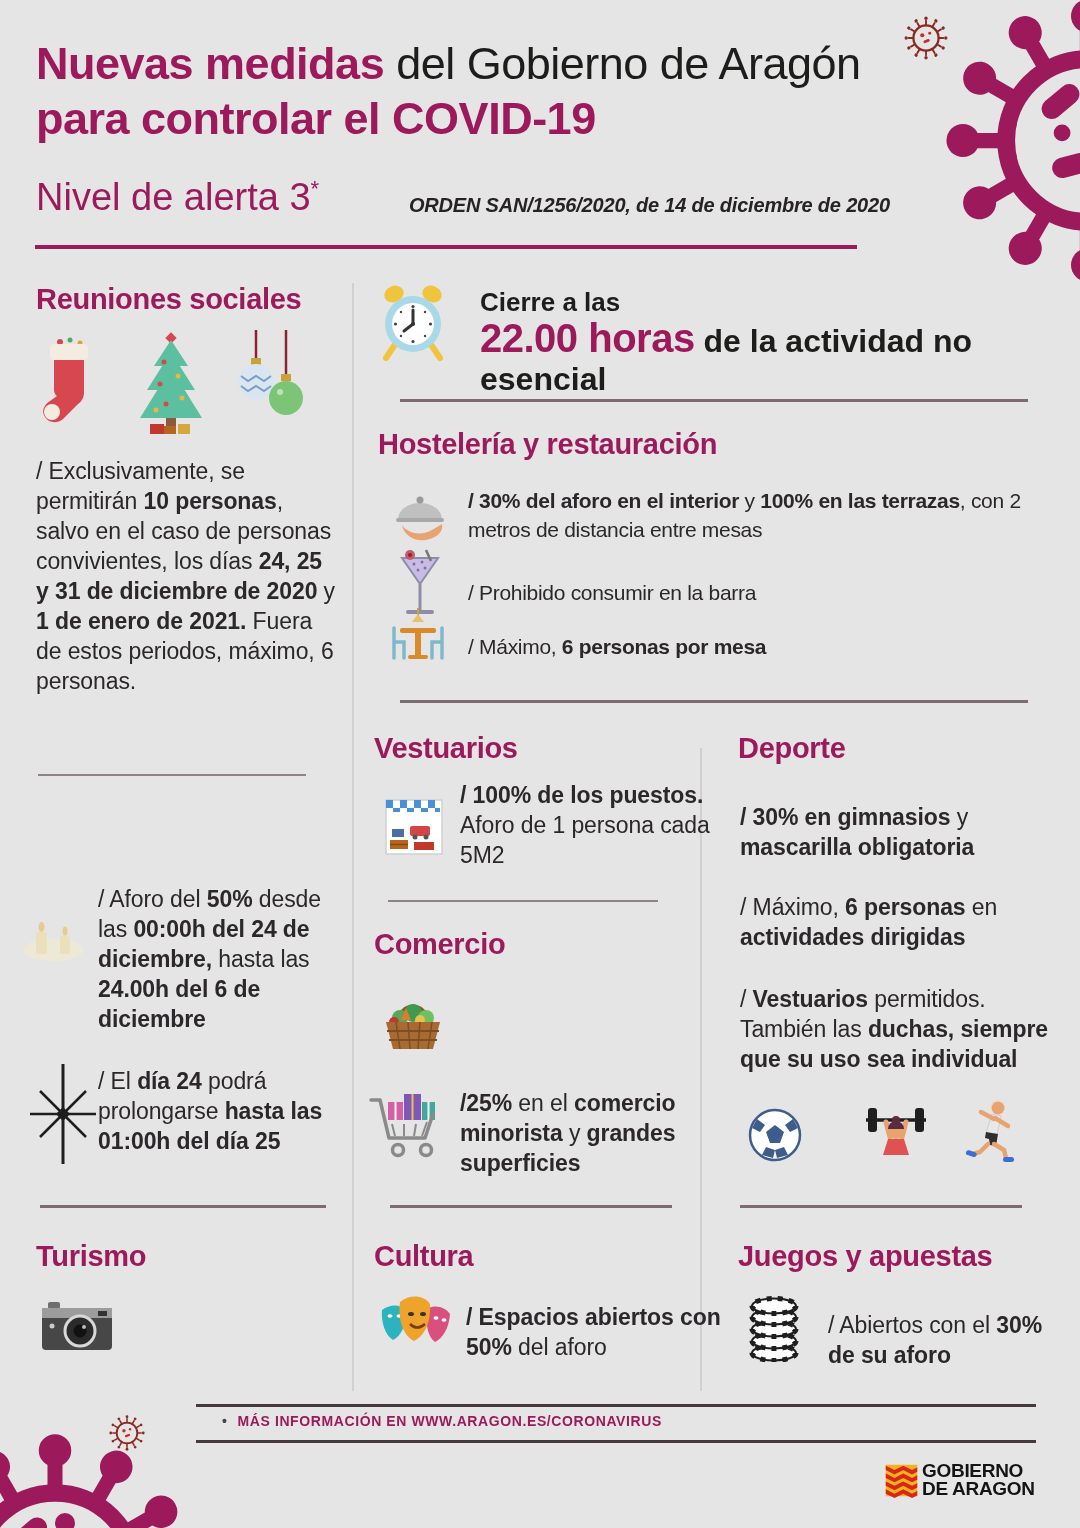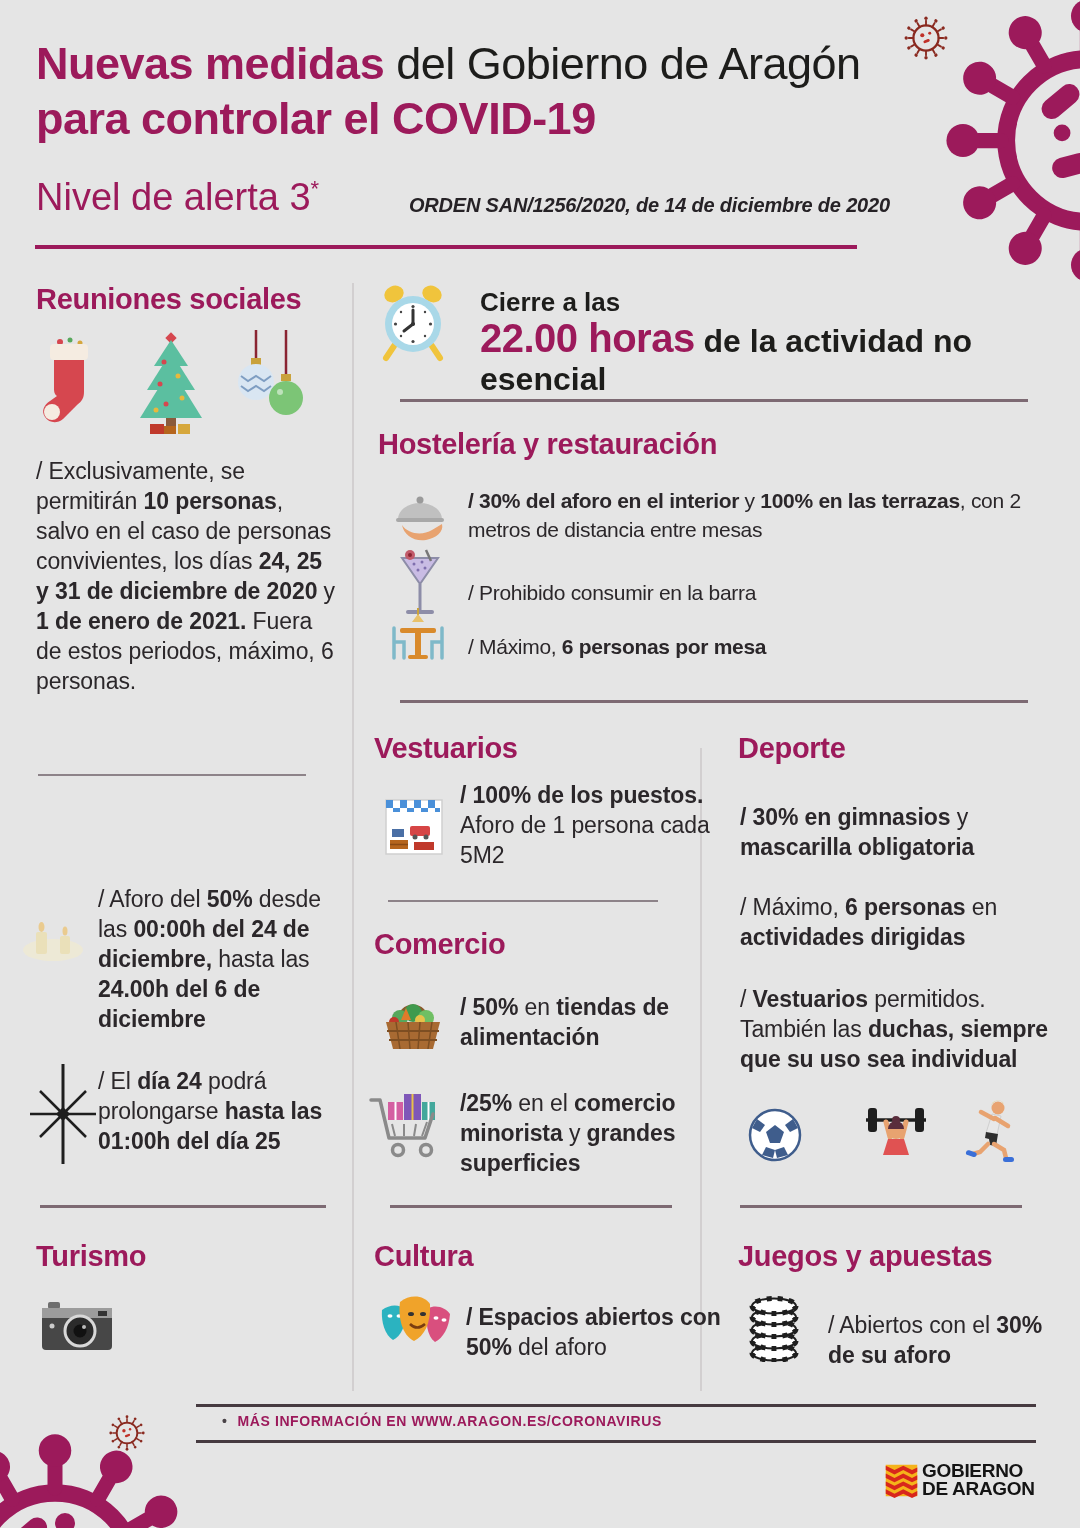--- a/index.html
+++ b/index.html
@@ -264,21 +264,20 @@
     <circle cx="20" cy="26" r="8" fill="#57a85c"></circle>
       <circle cx="33" cy="21" r="9" fill="#3f9a4e"></circle>
       <circle cx="46" cy="26" r="8" fill="#6fbf63"></circle>
     <polygon points="26,16 31,28 21,28" fill="#e07b2a"></polygon>
     <circle cx="40" cy="28" r="5" fill="#e8c14a"></circle>
       <circle cx="14" cy="30" r="5" fill="#c0392b"></circle>
     <path d="M6 30 h54 l-7 27 h-40 z" fill="#a86a32"></path>
     <path d="M7 39 h52 M9 48 h48" fill="none" stroke="#7d4e22" stroke-width="2"></path>
     <path d="M16 30 l4 27 M28 30 l2 27 M40 30 l-2 27 M52 30 l-4 27" fill="none" stroke="#7d4e22" stroke-width="1.5"></path>
   </svg>
-  <div class="abs body23" style="left:460px;top:992px;width:268px;"><span class="b">/ 50%</span><span> en </span><span class="b">tiendas de alimentación</span></div>
 
   <svg class="abs" style="left:368px;top:1086px;" width="80" height="78" viewBox="0 0 80 78">
     <rect x="20" y="16" width="15" height="18" fill="#d45fa2"></rect>
       <line x1="27.5" y1="16" x2="27.5" y2="34" stroke="#fff" stroke-width="2"></line>
     <rect x="36" y="8" width="17" height="26" fill="#7f57b8"></rect>
       <line x1="44.5" y1="8" x2="44.5" y2="34" stroke="#e8c14a" stroke-width="2"></line>
     <rect x="54" y="16" width="13" height="18" fill="#43a89c"></rect>
       <line x1="60.5" y1="16" x2="60.5" y2="34" stroke="#fff" stroke-width="2"></line>
     <path d="M3 14 h9 l9 38 h36 l8 -24" fill="none" stroke="#8a8a8a" stroke-width="3.5" stroke-linecap="round" stroke-linejoin="round"></path>
     <path d="M24 38 l3 12 M36 38 v12 M48 38 l-2 12 M59 36 l-5 14" fill="none" stroke="#8a8a8a" stroke-width="2"></path>

